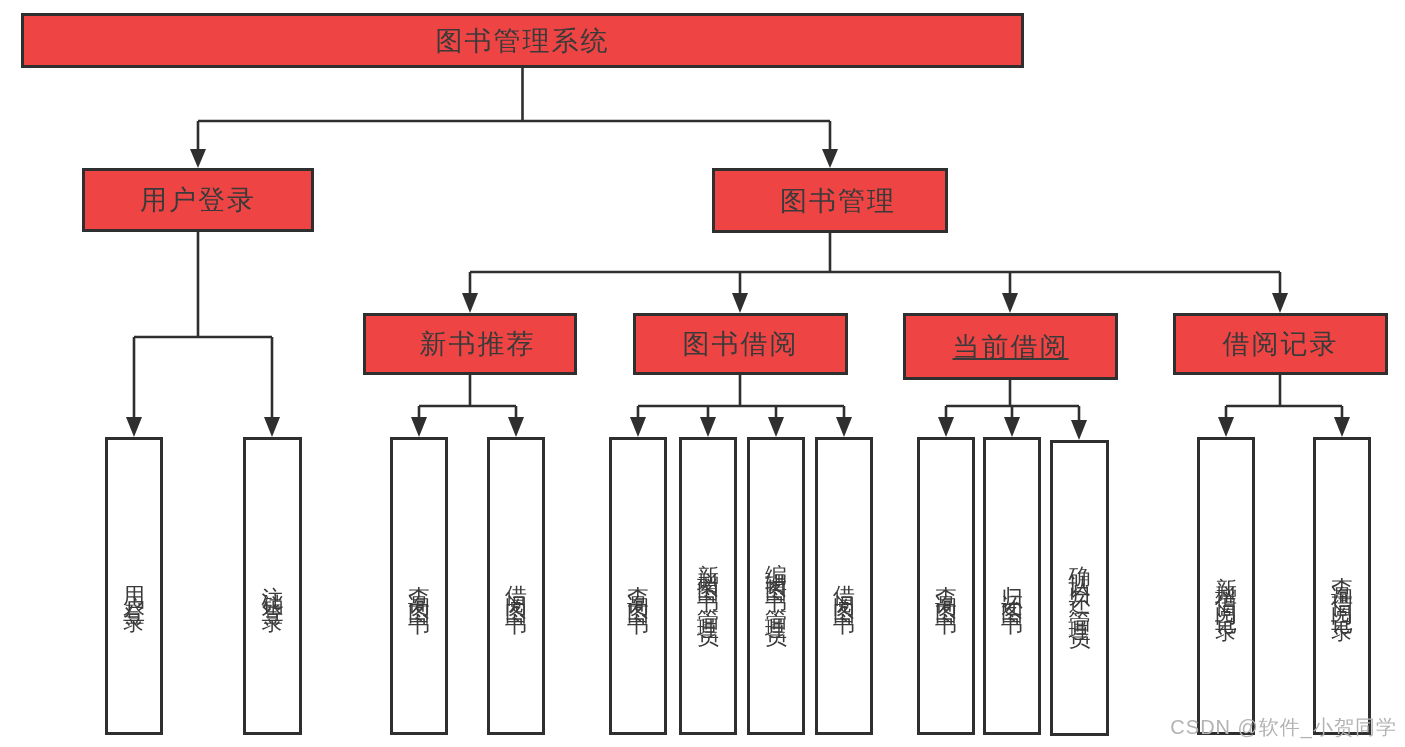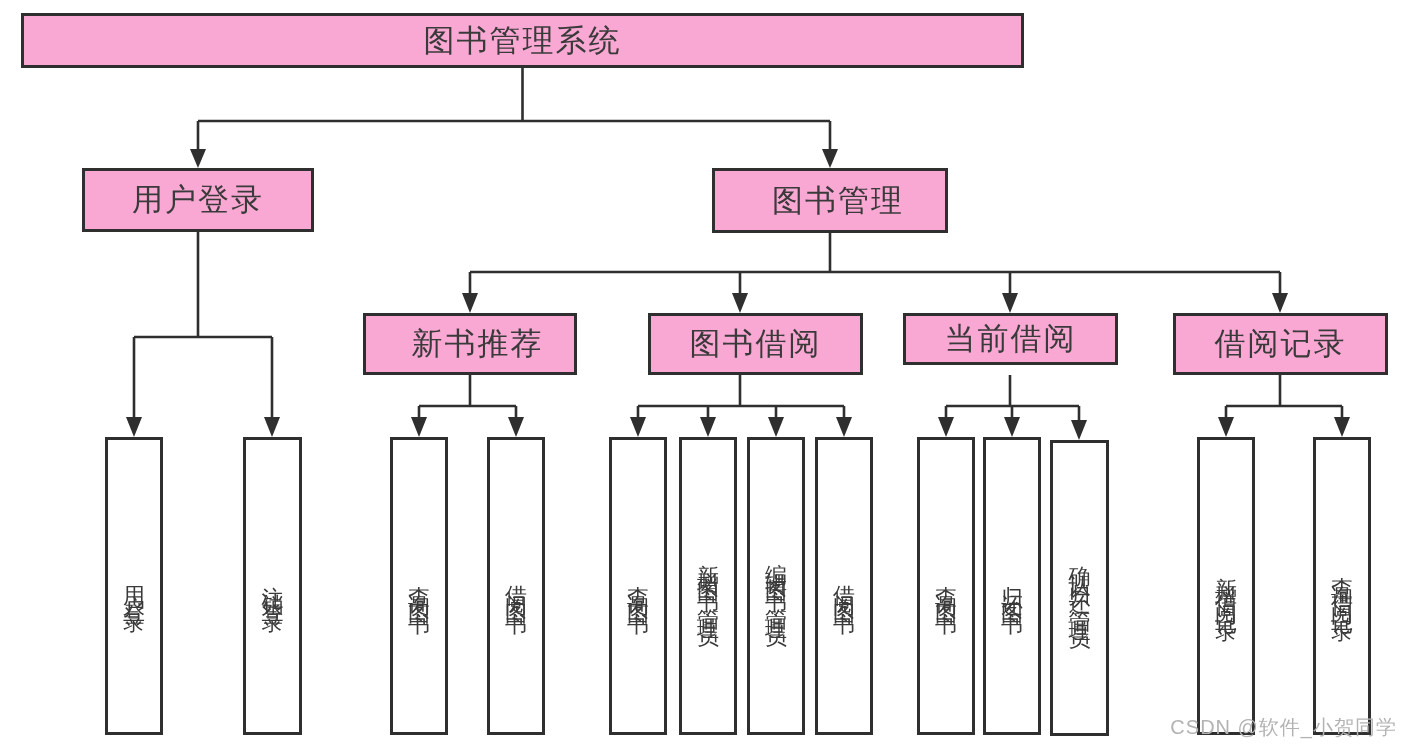--- a/index.html
+++ b/index.html
@@ -27,26 +27,26 @@
     fill: none;
   }
   .connector-layer path.arrow {
     fill: var(--line, #2f2f2f);
     stroke: none;
   }
   .box {
     position: absolute;
     box-sizing: border-box;
     border: 3px solid var(--line, #2f2f2f);
-    background: #f9a8d4;
+    background: #ef4444;
     display: flex;
     align-items: center;
     justify-content: center;
     color: var(--text, #3a3a3a);
-    font-size: 31px;
+    font-size: 27px;
     letter-spacing: 2px;
     white-space: nowrap;
   }
   .leaf {
     position: absolute;
     box-sizing: border-box;
     border: 3px solid var(--line, #2f2f2f);
     background: #ffffff;
     display: flex;
     align-items: center;
@@ -110,22 +110,22 @@
     <path class="arrow" d="M1218 417 L1234 417 L1226 437 Z"></path>
     <path class="arrow" d="M1334 417 L1350 417 L1342 437 Z"></path>
   </svg>
 
   <div class="box" style="left:21px; top:13px; width:1003px; height:55px;">图书管理系统</div>
 
   <div class="box" style="left:82px; top:168px; width:232px; height:64px;">用户登录</div>
   <div class="box" style="left:712px; top:168px; width:236px; height:65px;padding-left:16px;">图书管理</div>
 
   <div class="box" style="left:363px; top:313px; width:214px; height:62px;padding-left:15px;">新书推荐</div>
-  <div class="box" style="left:633px; top:313px; width:215px; height:62px;margin-left:15px;">图书借阅</div>
-  <div class="box" style="left:903px; top:313px; width:215px; height:52px;">当前借阅</div>
+  <div class="box" style="left:633px; top:313px; width:215px; height:62px;">图书借阅</div>
+  <div class="box" style="left:903px; top:313px; width:215px; height:67px;text-decoration:underline;">当前借阅</div>
   <div class="box" style="left:1173px; top:313px; width:215px; height:62px;">借阅记录</div>
 
   <div class="leaf" style="left:105px;">用户登录</div>
   <div class="leaf" style="left:243px; width:59px;">注销登录</div>
 
   <div class="leaf" style="left:390px;">查询图书</div>
   <div class="leaf" style="left:487px;">借阅图书</div>
 
   <div class="leaf" style="left:609px;">查询图书</div>
   <div class="leaf" style="left:679px;">新增图书（管理员）</div>

